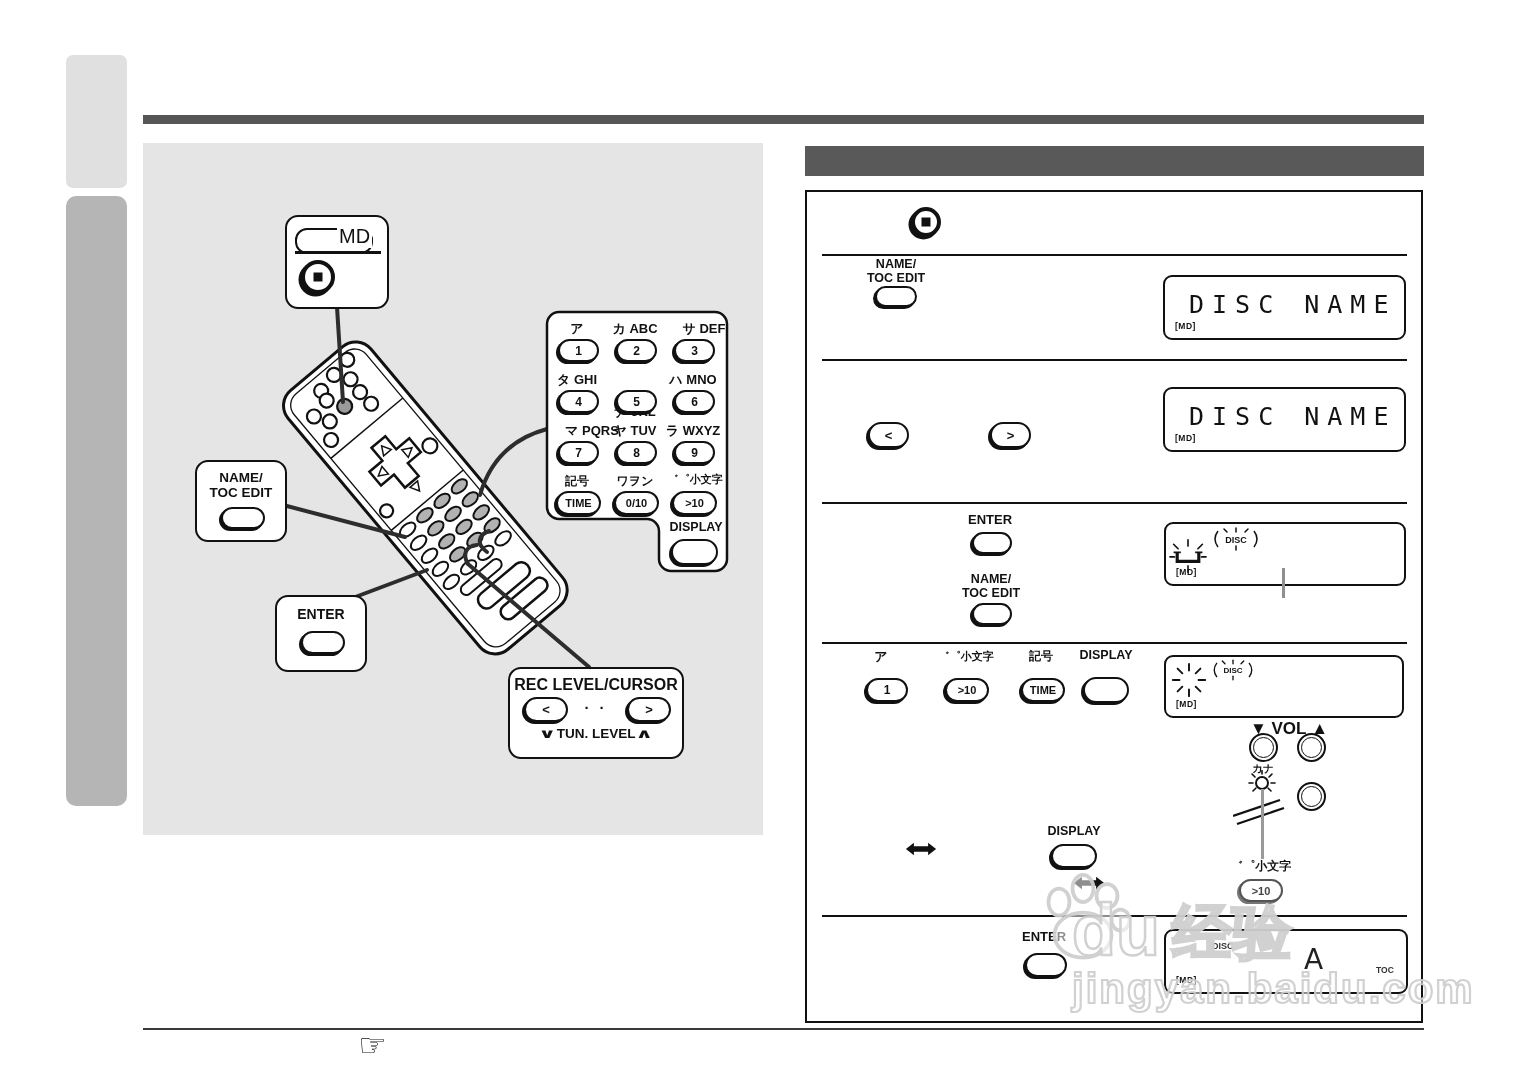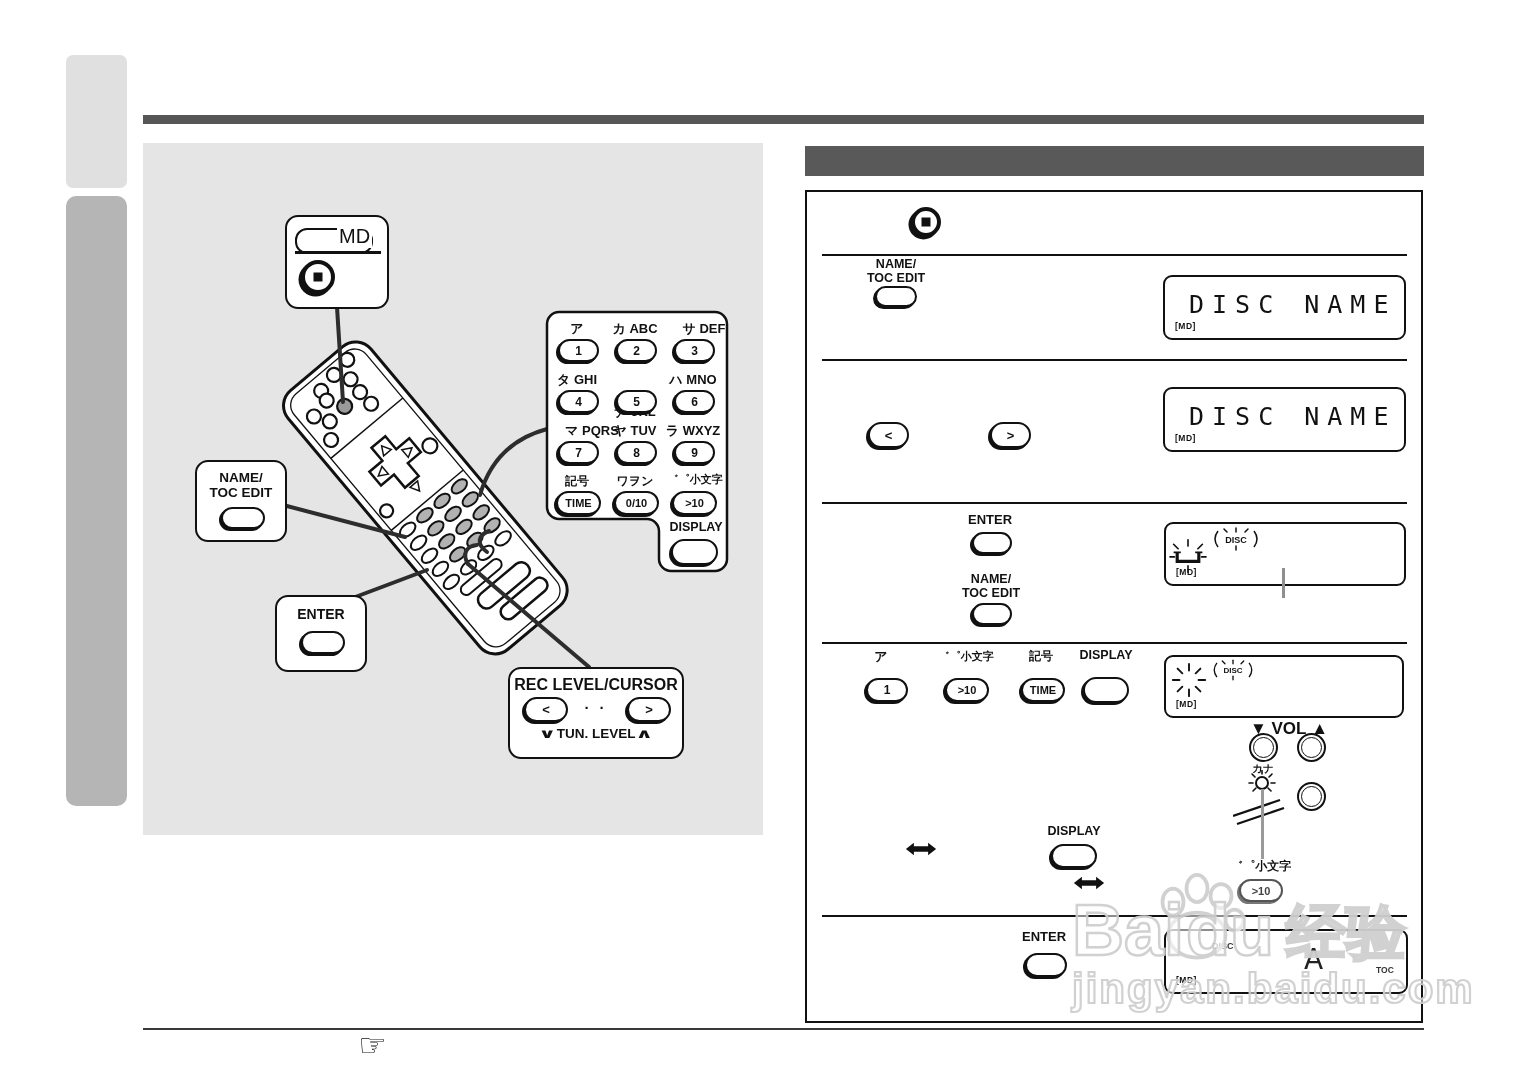--- a/index.html
+++ b/index.html
@@ -337,21 +337,20 @@
     <div class="abs" style="left:210px;top:34px;font-size:8.5px;font-weight:bold;color:#333;">TOC</div>
     <div class="mode">[MD]</div>
   </div>
 </div>
 
 <div class="abs" style="left:143px;top:1028px;width:1281px;height:2px;background:#3a3a3a;"></div>
 <span class="abs" style="left:358px;top:1026px;font-size:32px;font-family:'DejaVu Sans',sans-serif;">☞</span>
 
 <div class="wm" style="left:1072px;top:898px;width:440px;">
   <div class="wm-row">
-    <span class="wm-bai">Bai</span>
     <span class="wm-du">
       <svg width="96" height="96" viewBox="0 0 64 64">
         <g fill="rgba(255,255,255,0.55)" stroke="#cfcfcf" stroke-width="2.5">
           <ellipse cx="14" cy="20" rx="7" ry="9"></ellipse>
             <ellipse cx="30" cy="11" rx="7" ry="9"></ellipse>
           <ellipse cx="46" cy="16" rx="7" ry="8"></ellipse>
             <ellipse cx="55" cy="32" rx="6" ry="7"></ellipse>
           <ellipse cx="30" cy="42" rx="19" ry="15"></ellipse>
         </g>
       </svg>

